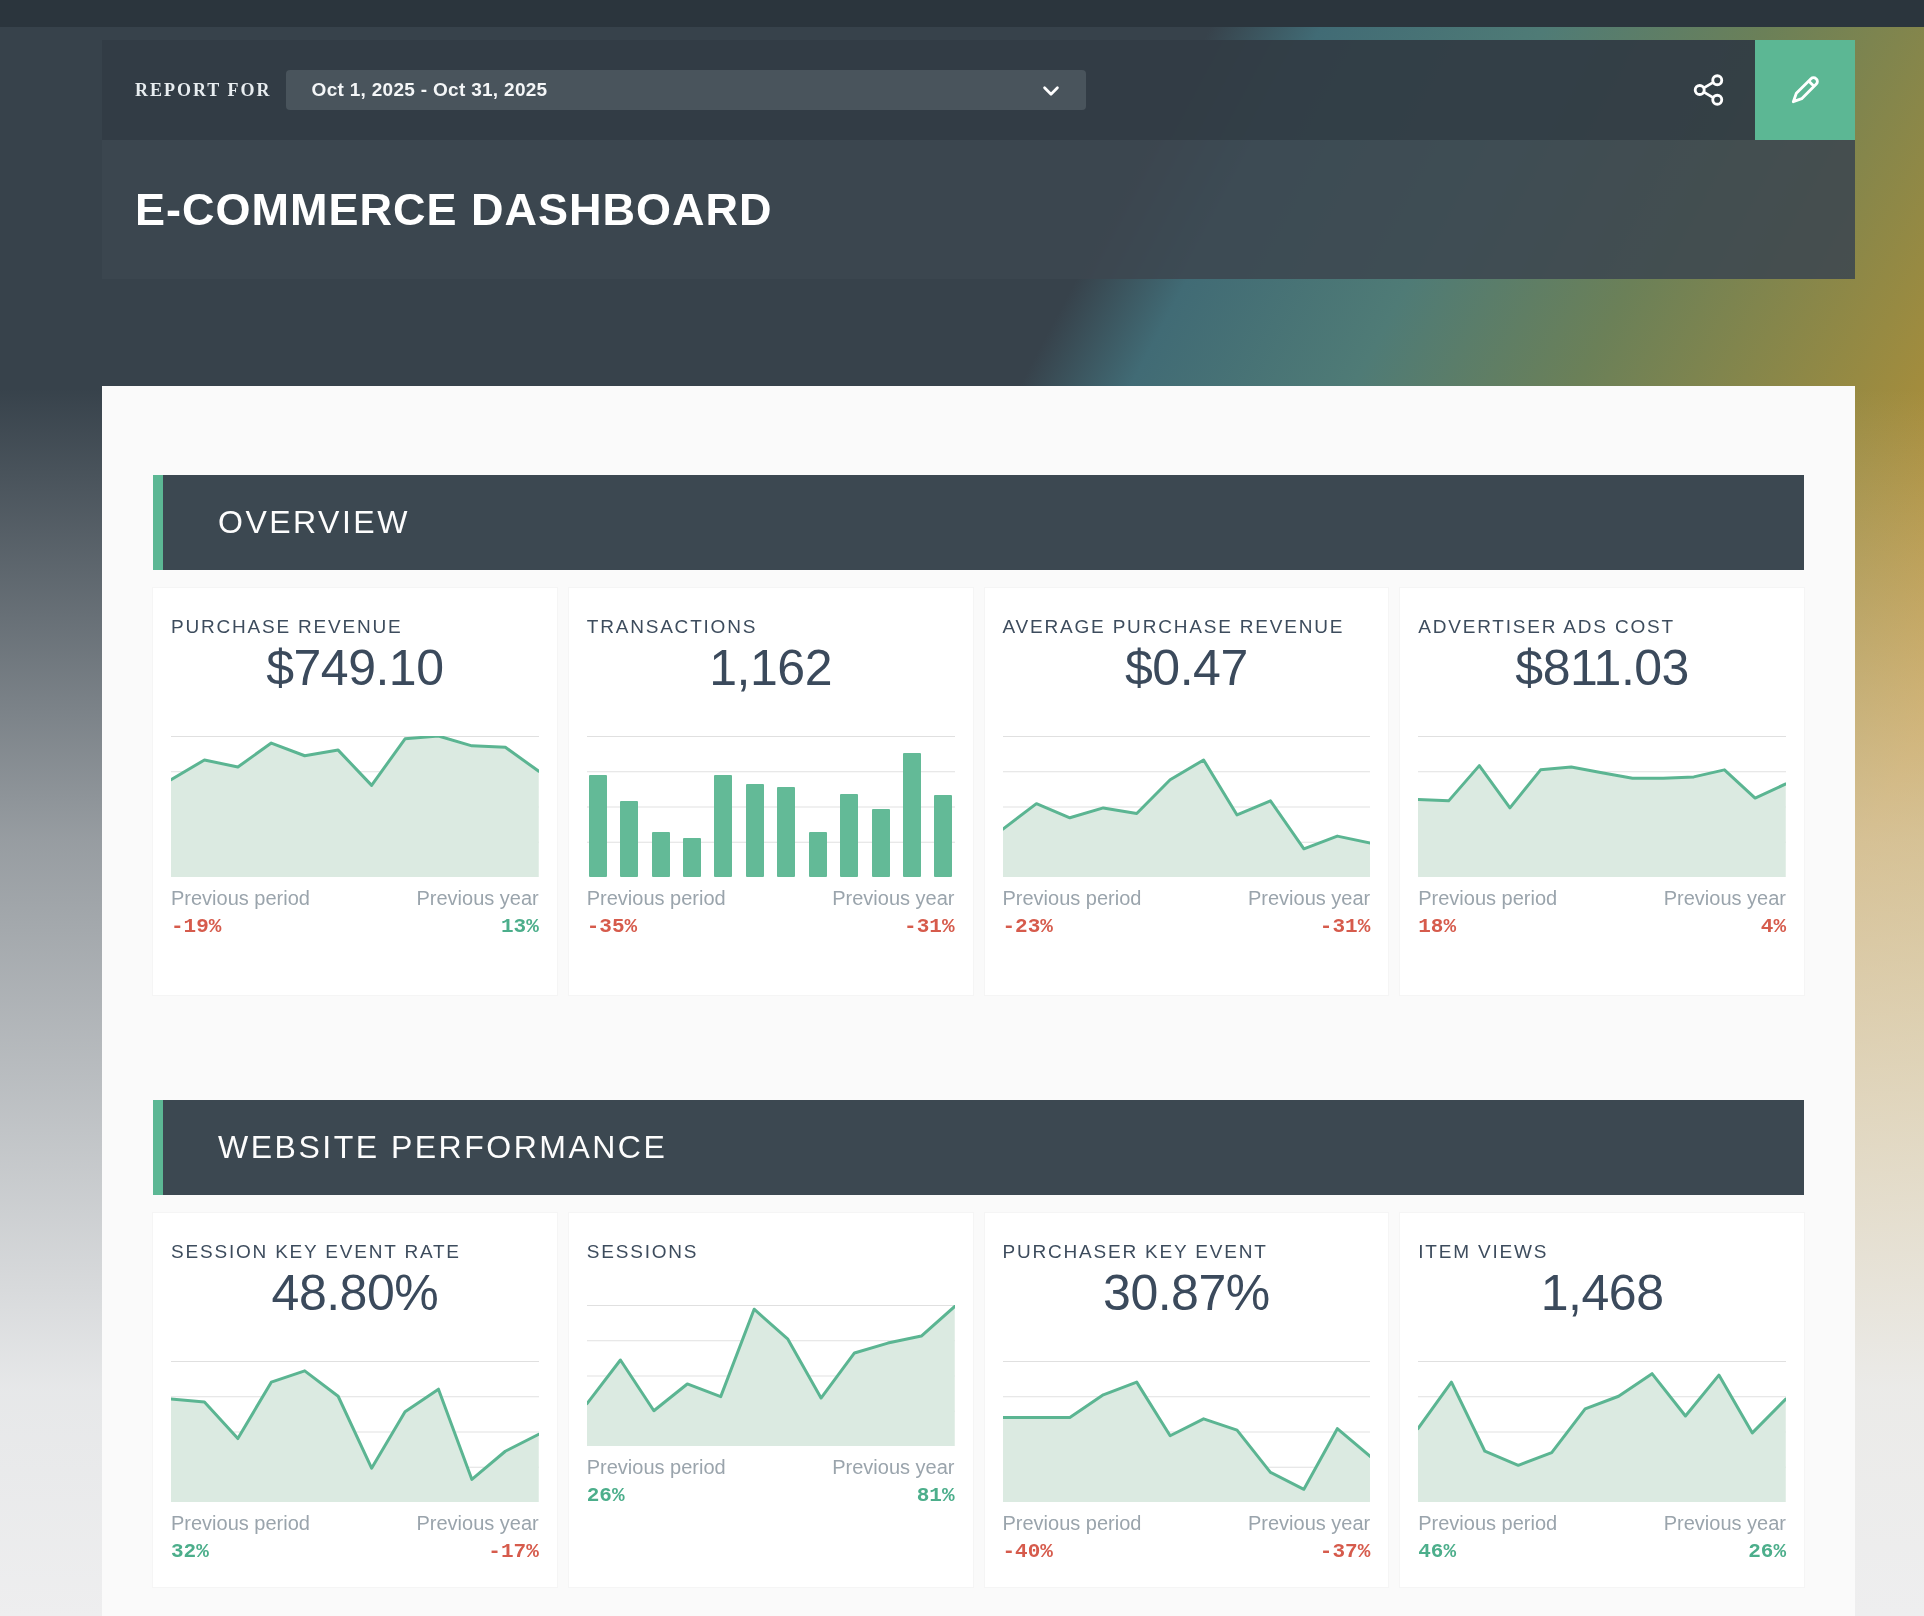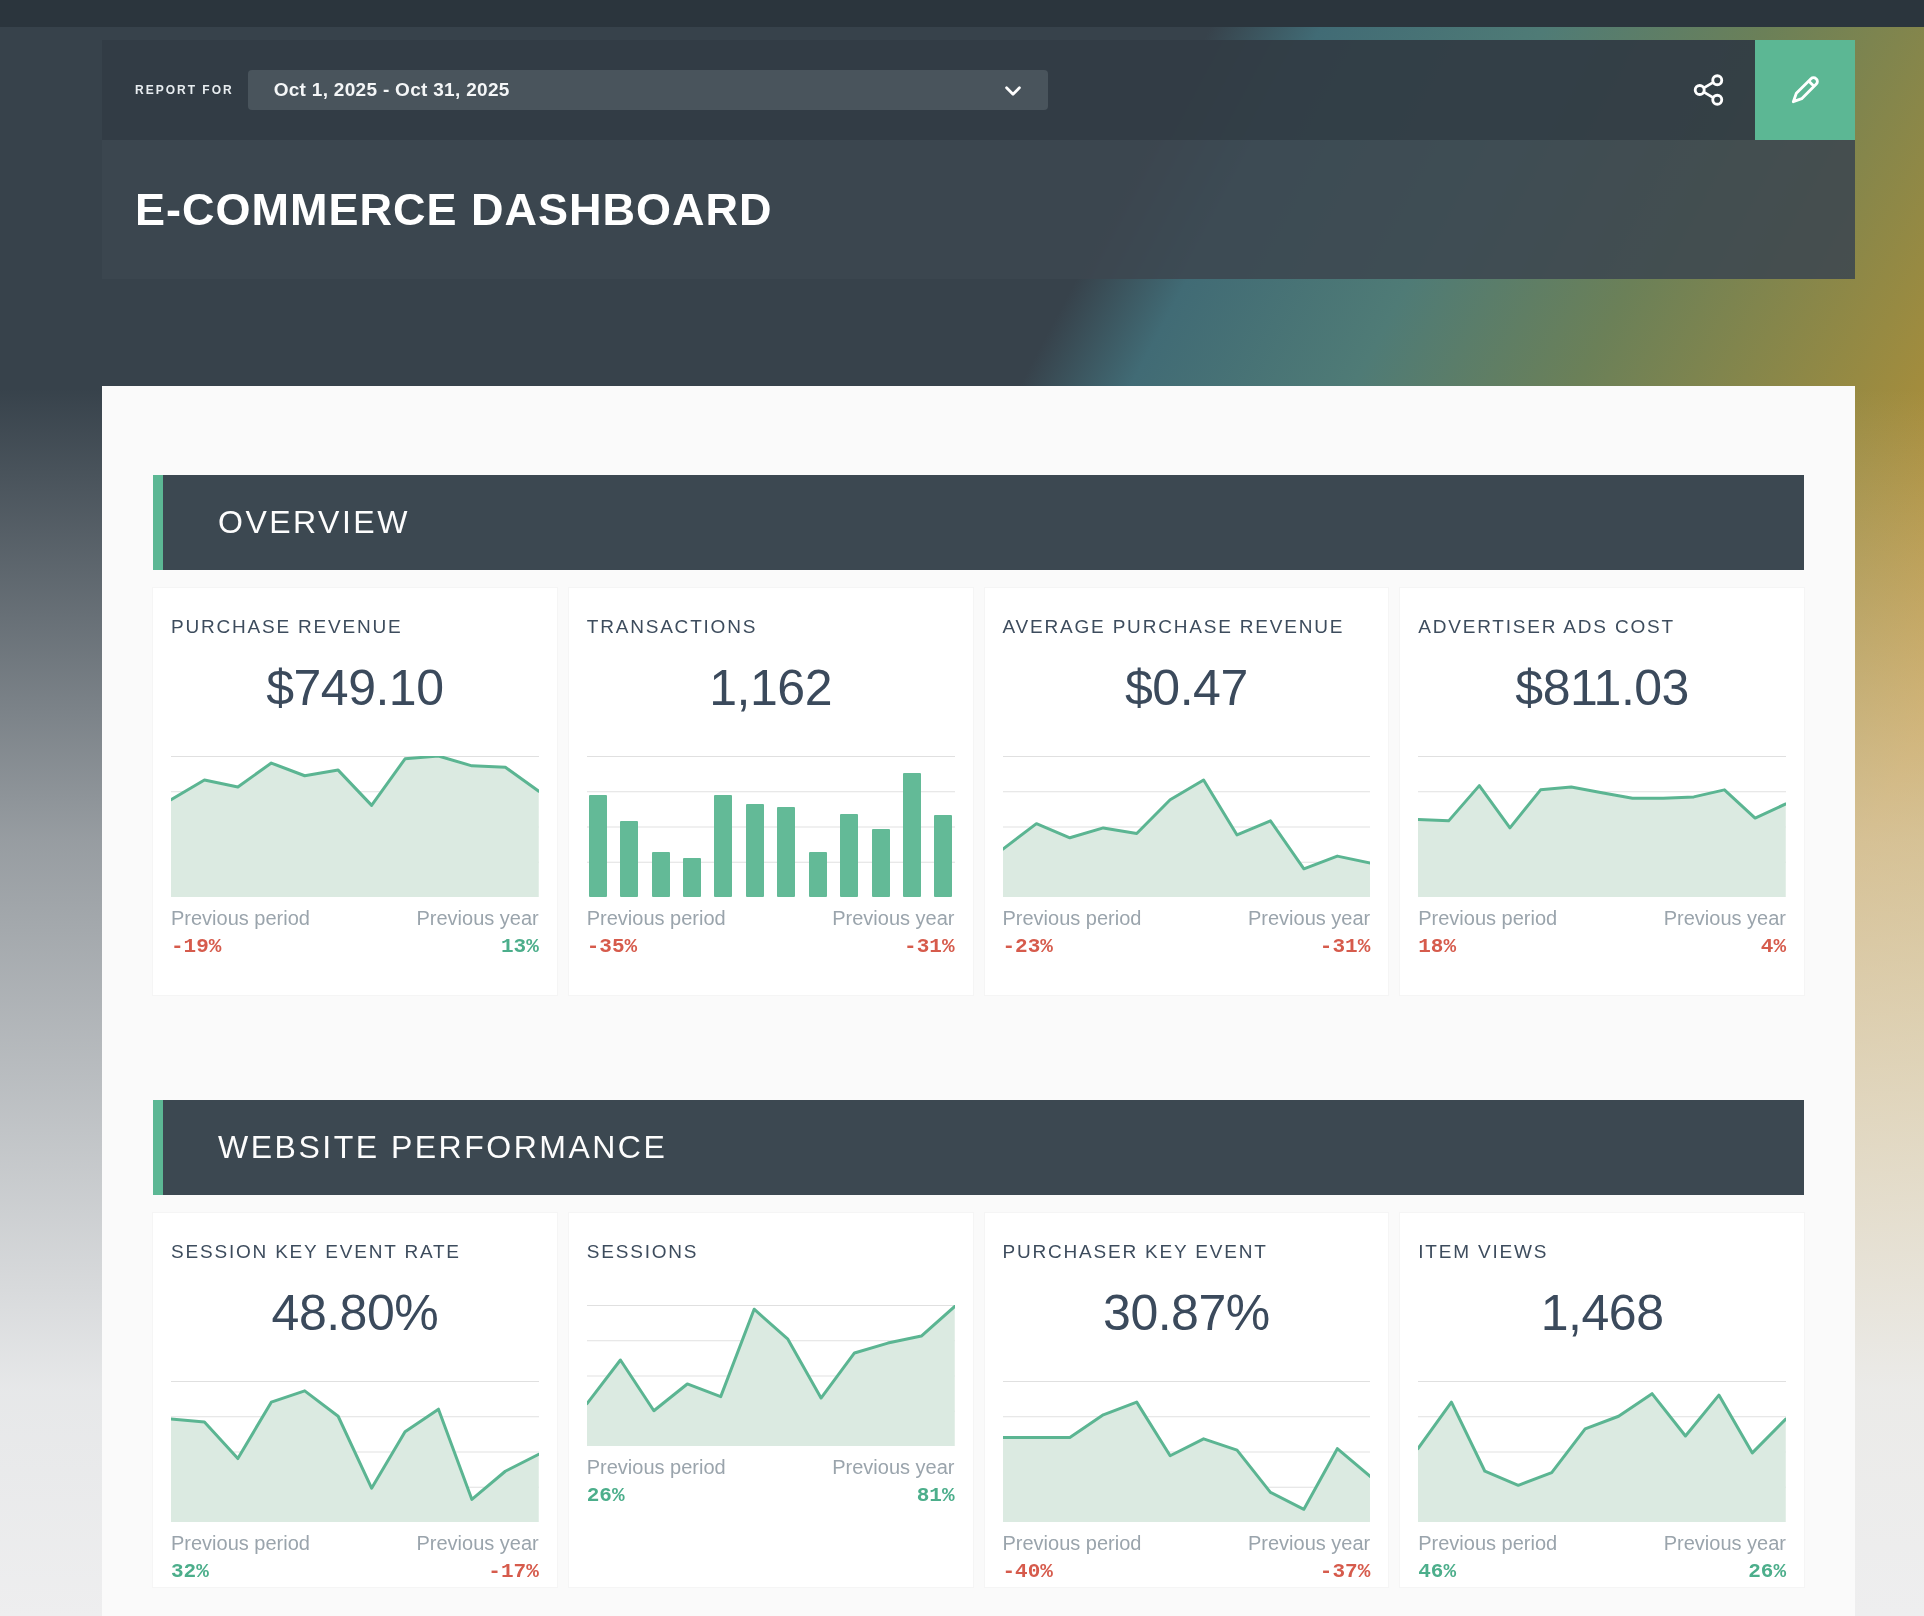--- a/index.html
+++ b/index.html
@@ -9,21 +9,21 @@
   .bg { position:absolute; inset:0;
     background-image:
       linear-gradient(180deg, rgba(236,237,238,0) 0%, rgba(236,237,238,0) 24%, rgba(230,231,232,0.55) 52%, rgba(236,237,238,0.97) 86%, #eeeeef 100%),
       linear-gradient(118deg, #37424b 0%, #37424b 44%, #416b75 48%, #4f7b76 56%, #6b8058 64%, #978a42 74%, #c2922f 83%, #caa13c 100%);
     background-color:#37424b; }
   .topstrip { position:absolute; left:0; top:0; width:100%; height:27px; background:#2b353d; }
 
   .frame { position:absolute; left:102px; top:40px; width:1753px; }
 
   .header-row1 { height:100px; background:rgba(49,60,68,0.95); display:flex; align-items:center; padding-left:33px; }
-  .report-label { color:#e8edf0; font-size:12px; font-weight:700; letter-spacing:2px; margin-right:14px; }
+  .report-label { color:#e8edf0; font-size:18px; font-weight:700; letter-spacing:2px; margin-right:14px;font-family:Liberation Serif, serif; }
   .date-dropdown { width:800px; height:40px; background:#49545c; border-radius:4px; display:flex; align-items:center; padding:0 26px; position:relative; cursor:pointer; }
   .date-dropdown span { color:#f4f6f7; font-size:19px; font-weight:600; letter-spacing:0.3px; }
   .date-dropdown svg { position:absolute; right:24px; top:10px; }
   .spacer { flex:1; }
   .icon-btn { height:100%; border:none; display:flex; align-items:center; justify-content:center; cursor:pointer; background:transparent; }
   .icon-btn.share { width:92px; }
   .icon-btn.edit { width:100px; background:#5cb794; }
 
   .header-row2 { height:139px; background:rgba(60,71,80,0.88); display:flex; align-items:center; padding-left:33px; margin-bottom:107px; }
   .header-row2 h1 { color:#ffffff; font-size:45px; font-weight:700; letter-spacing:1px; }
@@ -33,21 +33,21 @@
   .section-head { height:95px; background:#3c4851; border-left:10px solid #5cb794; display:flex; align-items:center; padding-left:55px; }
   .section-head span { color:#fdfdfd; font-size:32px; letter-spacing:2.5px; font-weight:400; }
   .section-block + .section-block { margin-top:105px; }
 
   .cards { display:flex; gap:12px; margin-top:18px; }
   .card { flex:1; background:#ffffff; padding:27px 18px 0 18px; box-shadow:0 0 0 1px rgba(0,0,0,0.02); overflow:hidden; }
   .card-tall { height:407px; }
   .card-short { height:374px; }
 
   .card-title { font-size:19px; line-height:24px; letter-spacing:1.8px; color:#3d4c5d; font-weight:400; }
-  .card-value { margin-top:22px; font-size:50px; line-height:54px; text-align:center; color:#3b4a5c; letter-spacing:-0.5px; }
+  .card-value { margin-top:2px; font-size:50px; line-height:54px; text-align:center; color:#3b4a5c; letter-spacing:-0.5px; }
 
   .chart { position:relative; height:141px; margin-top:41px; }
   .grid { position:absolute; inset:0;
     background-image:linear-gradient(to bottom, #e0e0e0 1px, transparent 1px);
     background-size:100% 35.25px; }
   .plot { position:absolute; inset:0; }
   .plot svg { position:absolute; inset:0; width:100%; height:100%; }
   .plot.bars { display:flex; align-items:flex-end; justify-content:space-between; padding:0 2px; }
   .bar { width:18px; border-radius:1px; }
 

